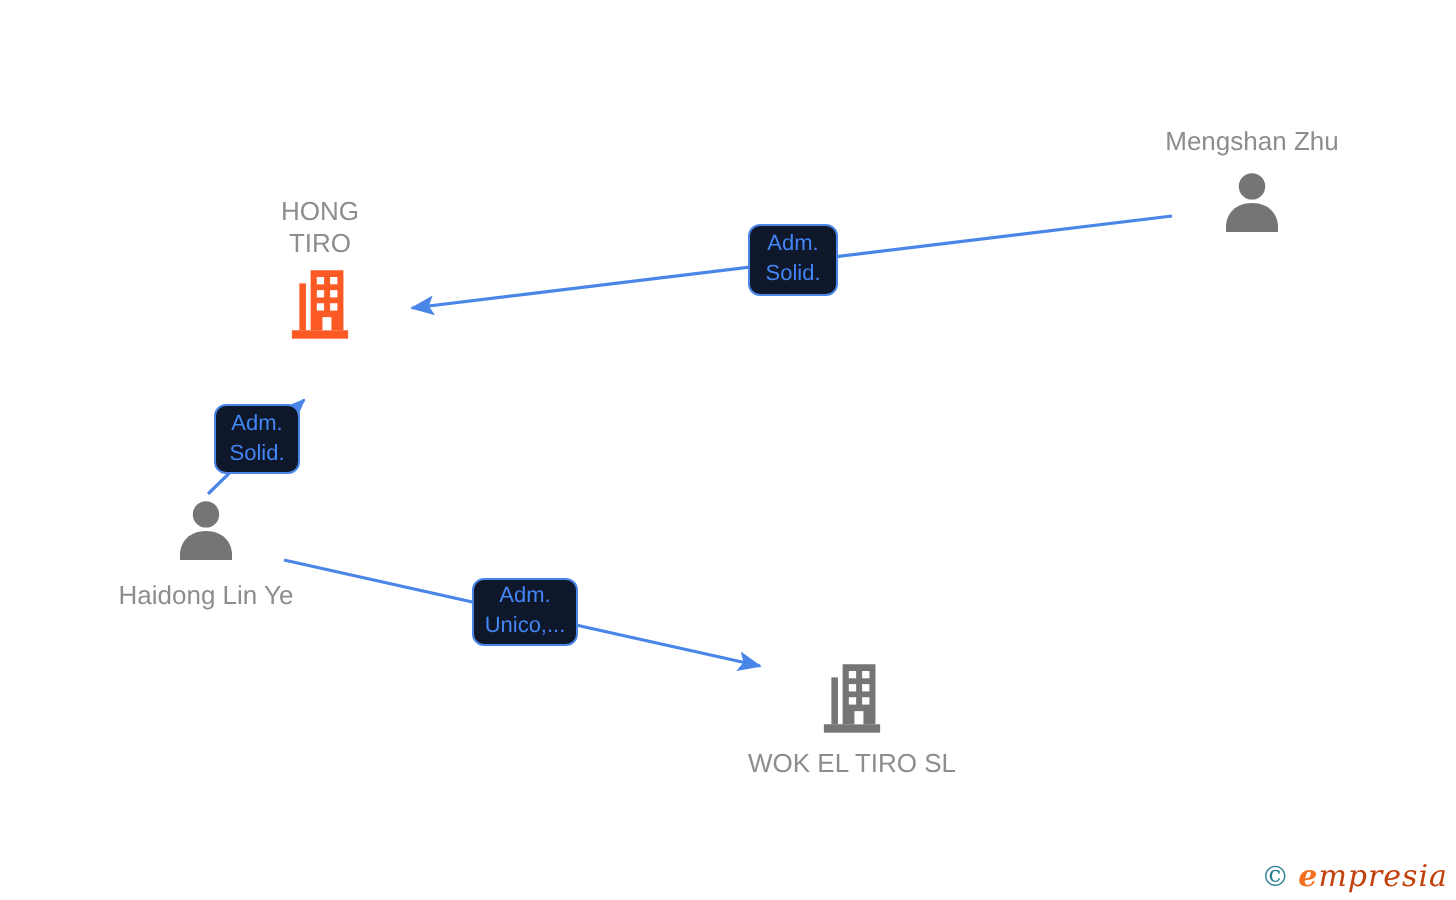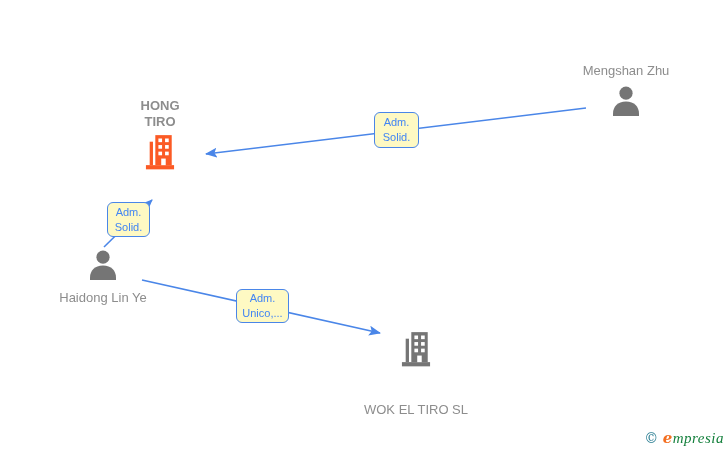--- a/index.html
+++ b/index.html
@@ -6,44 +6,44 @@
   body{
     width:728px;height:450px;position:relative;background:#ffffff;overflow:hidden;
     font-family:"Liberation Sans", sans-serif;
   }
   .canvas{position:absolute;inset:0;}
   svg.edges{position:absolute;left:0;top:0;width:728px;height:450px;pointer-events:none;}
   .edge-line{stroke:#4a86e8;stroke-width:1.6;fill:none;}
 
   .node{position:absolute;width:140px;display:flex;flex-direction:column;align-items:center;cursor:pointer;}
   .node-label{color:#8d8d8d;font-size:13px;text-align:center;line-height:16px;white-space:nowrap;}
-  .node-label.bold{font-weight:bold;}
+  .node-label.bold{font-weight:normal;}
   .node-label .line{display:block;}
 
   .icon{display:block;}
   .icon-company-orange{color:#fb5a25;}
   .icon-gray{color:#757575;}
 
   .edge-label{
-    position:absolute;box-sizing:border-box;background:#fef9c3;
+    position:absolute;box-sizing:border-box;background:#0f172a;
     border:1.6px solid #4a86e8;border-radius:6px;
     color:#4285f4;font-size:11px;line-height:15px;text-align:center;
     display:flex;flex-direction:column;align-items:center;justify-content:center;
     cursor:pointer;
   }
   .edge-label .line{display:block;}
 
   .watermark{
     position:absolute;right:4px;bottom:3px;
     font-family:"DejaVu Serif", serif;font-style:italic;font-size:15px;
     letter-spacing:0.5px;white-space:nowrap;
   }
   .watermark .copy{color:#2b7f93;font-style:normal;font-size:14px;margin-right:4px;}
   .watermark .brand-e{color:#f36f21;font-weight:bold;}
-  .watermark .brand-rest{color:#15803d;font-family:Liberation Serif, serif;}
+  .watermark .brand-rest{color:#c2410c;}
 </style>
 </head>
 <body>
 
 <div class="canvas">
 
   <svg class="edges">
     <defs>
       <marker id="arrow" markerUnits="userSpaceOnUse" markerWidth="12" markerHeight="10" refX="11" refY="5" orient="auto">
         <path d="M0,0 L12,5 L0,10 L2.5,5 Z" fill="#4a86e8"></path>
@@ -82,21 +82,21 @@
   </div>
 
   <div class="node" style="left:33px;top:250px;">
     <svg class="icon icon-gray" width="34" height="32" viewBox="0 0 34 32">
       <circle cx="17" cy="7.2" r="6.6" fill="currentColor"></circle>
       <path d="M17 15.5 C8.6 15.5 4 21 4 27.5 L4 30 L30 30 L30 27.5 C30 21 25.4 15.5 17 15.5 Z" fill="currentColor"></path>
     </svg>
     <div class="node-label" style="margin-top:8px;">Haidong Lin Ye</div>
   </div>
 
-  <div class="node" style="left:346px;top:331px;gap:28px;">
+  <div class="node" style="left:356px;top:331px;">
     <svg class="icon icon-gray" width="30" height="36" viewBox="0 0 32 38">
       <rect x="1" y="33" width="30" height="4.5" fill="currentColor"></rect>
       <rect x="5" y="8" width="3.5" height="25" fill="currentColor"></rect>
       <rect x="11" y="1" width="17.5" height="32" fill="currentColor"></rect>
       <rect x="14.3" y="4.6" width="3.9" height="3.9" fill="#ffffff"></rect>
       <rect x="21.4" y="4.6" width="3.9" height="3.9" fill="#ffffff"></rect>
       <rect x="14.3" y="11.6" width="3.9" height="3.9" fill="#ffffff"></rect>
       <rect x="21.4" y="11.6" width="3.9" height="3.9" fill="#ffffff"></rect>
       <rect x="14.3" y="18.6" width="3.9" height="3.9" fill="#ffffff"></rect>
       <rect x="21.4" y="18.6" width="3.9" height="3.9" fill="#ffffff"></rect>

